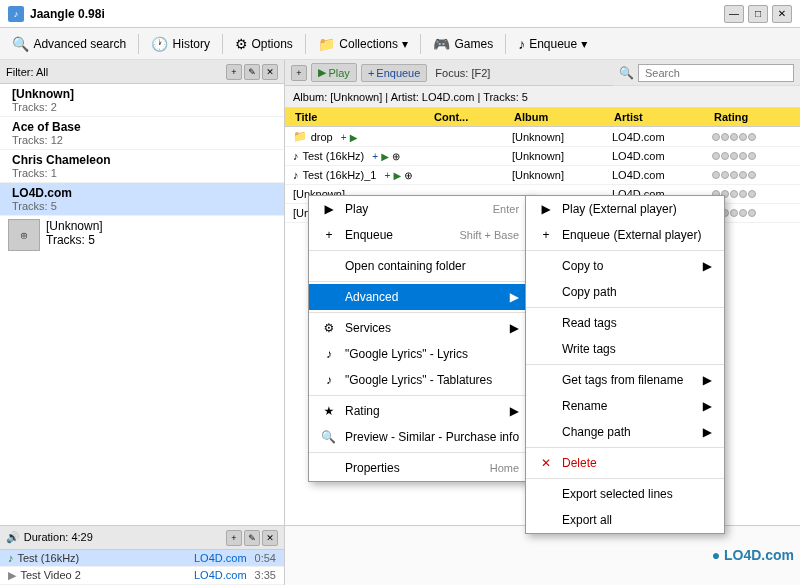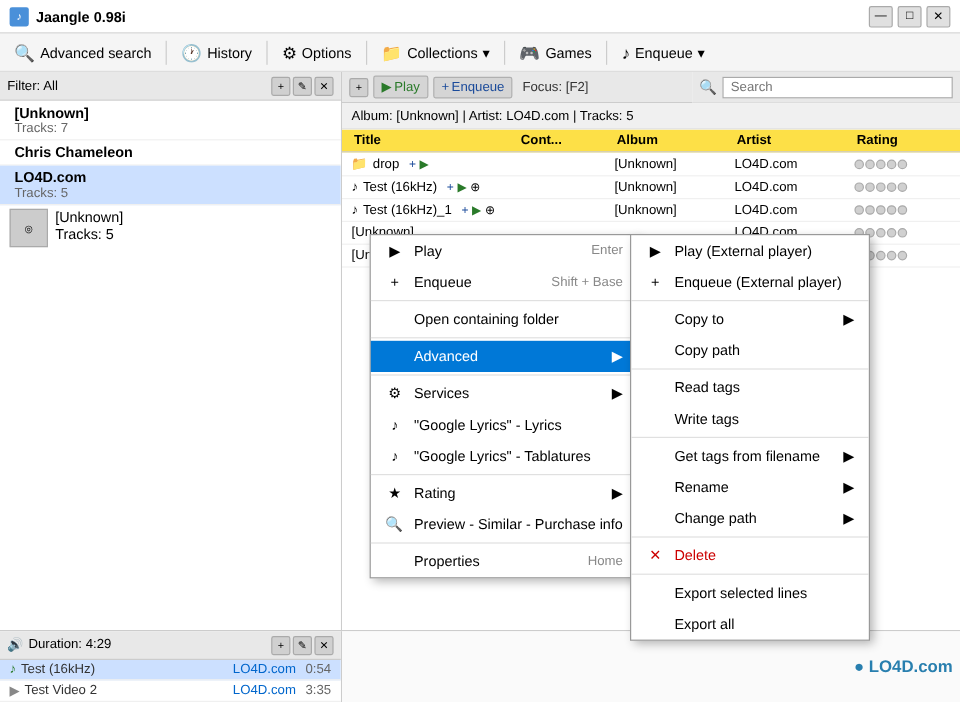--- a/index.html
+++ b/index.html
@@ -40,21 +40,21 @@
     .right-panel { flex: 1; display: flex; flex-direction: column; background: #fafafa; }
     .right-toolbar { background: #e8e8e8; border-bottom: 1px solid #ccc; padding: 2px 6px; display: flex; align-items: center; gap: 4px; height: 26px; }
     .tool-btn { display: flex; align-items: center; gap: 2px; padding: 2px 6px; background: #d5d5d5; border: 1px solid #b0b0b0; border-radius: 2px; cursor: pointer; font-size: 11px; }
     .tool-btn.play { color: #2a7a2a; }
     .tool-btn.enqueue { color: #1a4a9a; }
     .focus-label { font-size: 11px; color: #333; margin-left: 4px; }
 
     .album-info-bar { background: #f0f0f0; border-bottom: 1px solid #ddd; padding: 3px 8px; font-size: 11px; height: 22px; display: flex; align-items: center; }
 
     .search-bar { padding: 3px 6px; background: #e8e8e8; border-bottom: 1px solid #ddd; display: flex; align-items: center; justify-content: flex-end; height: 26px; }
-    .search-input { width: 192px; height: 18px; border: 1px solid #aaa; padding: 2px 6px; font-size: 11px; background: white; }
+    .search-input { width: 156px; height: 18px; border: 1px solid #aaa; padding: 2px 6px; font-size: 11px; background: white; }
 
     .tracks-table { flex: 1; overflow-y: auto; background: white; }
     .table-header { display: grid; grid-template-columns: 1fr 80px 100px 100px 80px; background: #fde047; border-bottom: 1px solid #ccc; padding: 3px 8px; font-size: 11px; font-weight: 600; }
     .table-header div { padding: 0 2px; }
     .track-row { display: grid; grid-template-columns: 1fr 80px 100px 100px 80px; padding: 3px 8px; border-bottom: 1px solid #f0f0f0; cursor: pointer; font-size: 11px; align-items: center; }
     .rating-dots { display: flex; gap: 1px; }
     .dot { width: 8px; height: 8px; background: #d0d0d0; border-radius: 50%; border: 1px solid #aaa; }
 
     
     .bottom-panel { height: 120px; display: flex; border-top: 1px solid #ccc; }
@@ -144,24 +144,29 @@
       </div>
       <div class="panel-controls">
         <div class="panel-btn">+</div>
         <div class="panel-btn">✎</div>
         <div class="panel-btn">✕</div>
       </div>
     </div>
     <div class="artist-list">
       <div class="artist-item">
         <div class="name">[Unknown]</div>
-        <div class="tracks">Tracks: 7</div>
+        <div class="tracks">Tracks: 2</div>
+      </div>
+      <div class="artist-item">
+        <div class="name">Ace of Base</div>
+        <div class="tracks">Tracks: 12</div>
       </div>
       <div class="artist-item">
         <div class="name">Chris Chameleon</div>
+        <div class="tracks">Tracks: 1</div>
       </div>
       <div class="artist-item selected">
         <div class="name">LO4D.com</div>
         <div class="tracks">Tracks: 5</div>
       </div>
       <div class="artist-item-with-thumb">
         <div class="thumb">◎</div>
         <div>
           <div class="name">[Unknown]</div>
           <div class="tracks">Tracks: 5</div>

